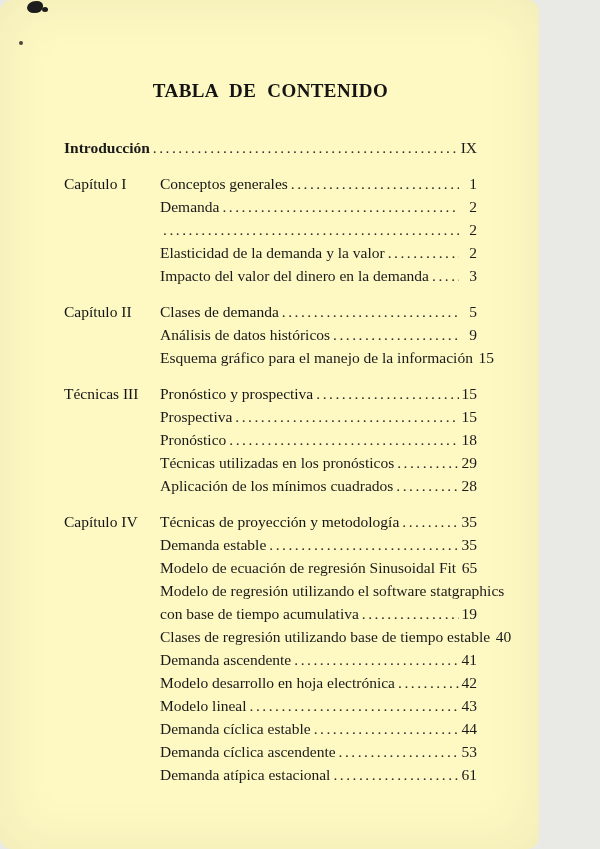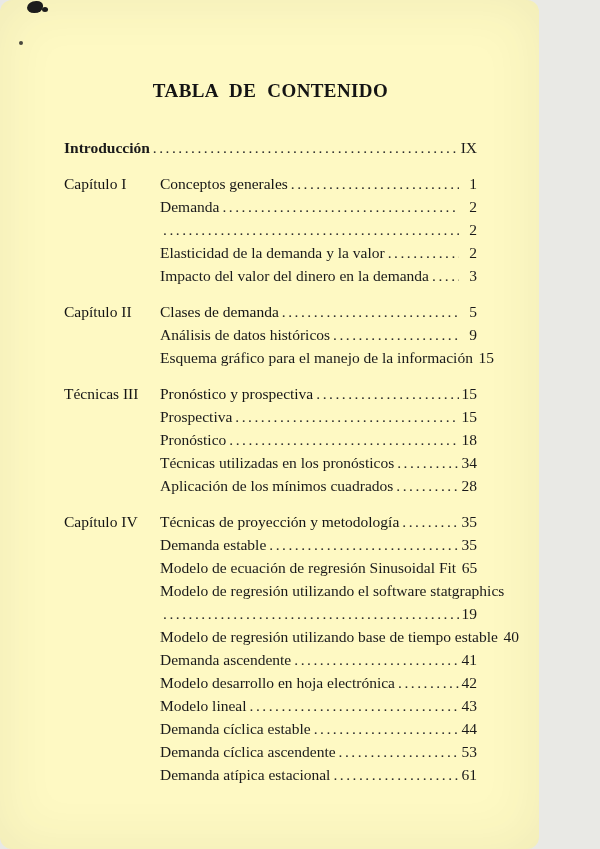--- a/index.html
+++ b/index.html
@@ -159,21 +159,21 @@
           <div class="toc-row">
             <span class="chap-label"></span>
             <span class="entry-title">Pronóstico</span>
             <span class="dots">........................................................................................................................................................................................................</span>
             <span class="pagenum">18</span>
           </div>
           <div class="toc-row">
             <span class="chap-label"></span>
             <span class="entry-title">Técnicas utilizadas en los pronósticos</span>
             <span class="dots">........................................................................................................................................................................................................</span>
-            <span class="pagenum">34</span>
+            <span class="pagenum">29</span>
           </div>
           <div class="toc-row">
             <span class="chap-label"></span>
             <span class="entry-title">Aplicación de los mínimos cuadrados</span>
             <span class="dots">........................................................................................................................................................................................................</span>
             <span class="pagenum">28</span>
           </div>
         </div>
         <div class="chapter-block">
           <div class="toc-row">
@@ -195,26 +195,27 @@
             <span class="pagenum">65</span>
           </div>
           <div class="toc-row">
             <span class="chap-label"></span>
             <span class="entry-title">Modelo de regresión utilizando el software statgraphics</span>
             <span class="dots no-leader"></span>
             <span class="pagenum"></span>
           </div>
           <div class="toc-row">
             <span class="chap-label"></span>
+            <span class="entry-title">con base de tiempo acumulativa</span>
             <span class="dots">........................................................................................................................................................................................................</span>
             <span class="pagenum">19</span>
           </div>
           <div class="toc-row">
             <span class="chap-label"></span>
-            <span class="entry-title">Modelo de regresión utilizando base de tiempo estable</span>
+            <span class="entry-title">Clases de regresión utilizando base de tiempo estable</span>
             <span class="dots">........................................................................................................................................................................................................</span>
             <span class="pagenum">40</span>
           </div>
           <div class="toc-row">
             <span class="chap-label"></span>
             <span class="entry-title">Demanda ascendente</span>
             <span class="dots">........................................................................................................................................................................................................</span>
             <span class="pagenum">41</span>
           </div>
           <div class="toc-row">

